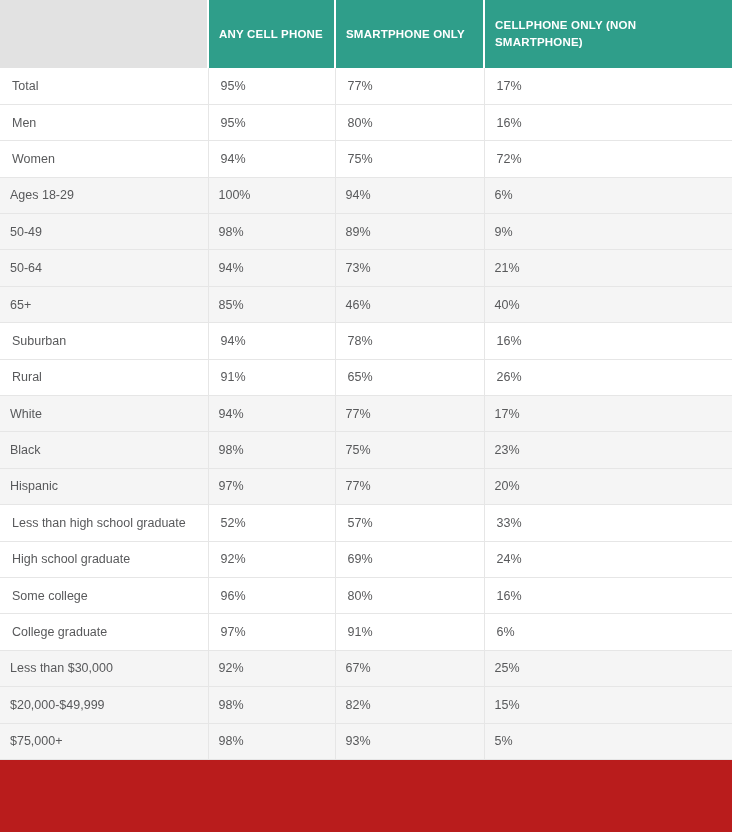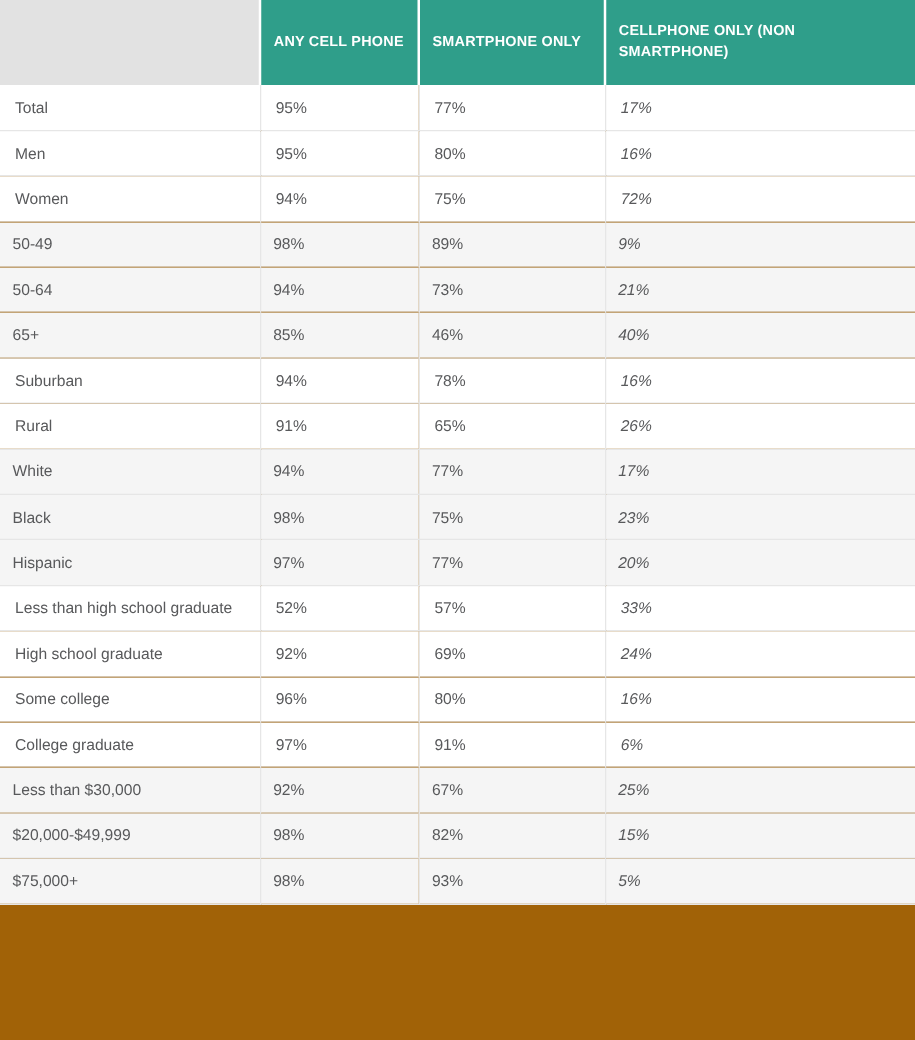--- a/index.html
+++ b/index.html
@@ -13,21 +13,21 @@
     width: 732px;
     height: 832px;
     overflow: hidden;
     font-family: "Liberation Sans", sans-serif;
     color: #58595b;
   }
 
   .table-wrap {
     width: 732px;
     height: 832px;
-    background: #a16207;
+    background: #b91c1c;
     overflow: hidden;
   }
 
   table.demo-table {
     width: 732px;
     border-collapse: collapse;
     table-layout: fixed;
     font-size: 12.5px;
   }
 
@@ -71,21 +71,21 @@
     vertical-align: middle;
     text-align: left;
     font-size: 12.5px;
     color: #58595b;
     border-bottom: 1px solid #e6e6e6;
     border-right: 1px solid #e6e6e6;
     white-space: nowrap;
     overflow: hidden;
     text-overflow: ellipsis;
   }
-  tbody td:last-child { border-right: none; font-style: italic; }
+  tbody td:last-child { border-right: none; }
 
   tbody tr.band-white td { background: #ffffff; padding-left: 12px; }
   tbody tr.band-gray  td { background: #f5f5f5; }
 
   tbody tr:first-child td { border-top: none; }
 </style>
 </head>
 <body>
 
 <div class="table-wrap">
@@ -117,20 +117,26 @@
           <td>80%</td>
           <td>16%</td>
         </tr>
         <tr class="band-white">
           <td>Women</td>
           <td>94%</td>
           <td>75%</td>
           <td>72%</td>
         </tr>
         <tr class="band-gray">
+          <td>Ages 18-29</td>
+          <td>100%</td>
+          <td>94%</td>
+          <td>6%</td>
+        </tr>
+        <tr class="band-gray">
           <td>50-49</td>
           <td>98%</td>
           <td>89%</td>
           <td>9%</td>
         </tr>
         <tr class="band-gray">
           <td>50-64</td>
           <td>94%</td>
           <td>73%</td>
           <td>21%</td>

